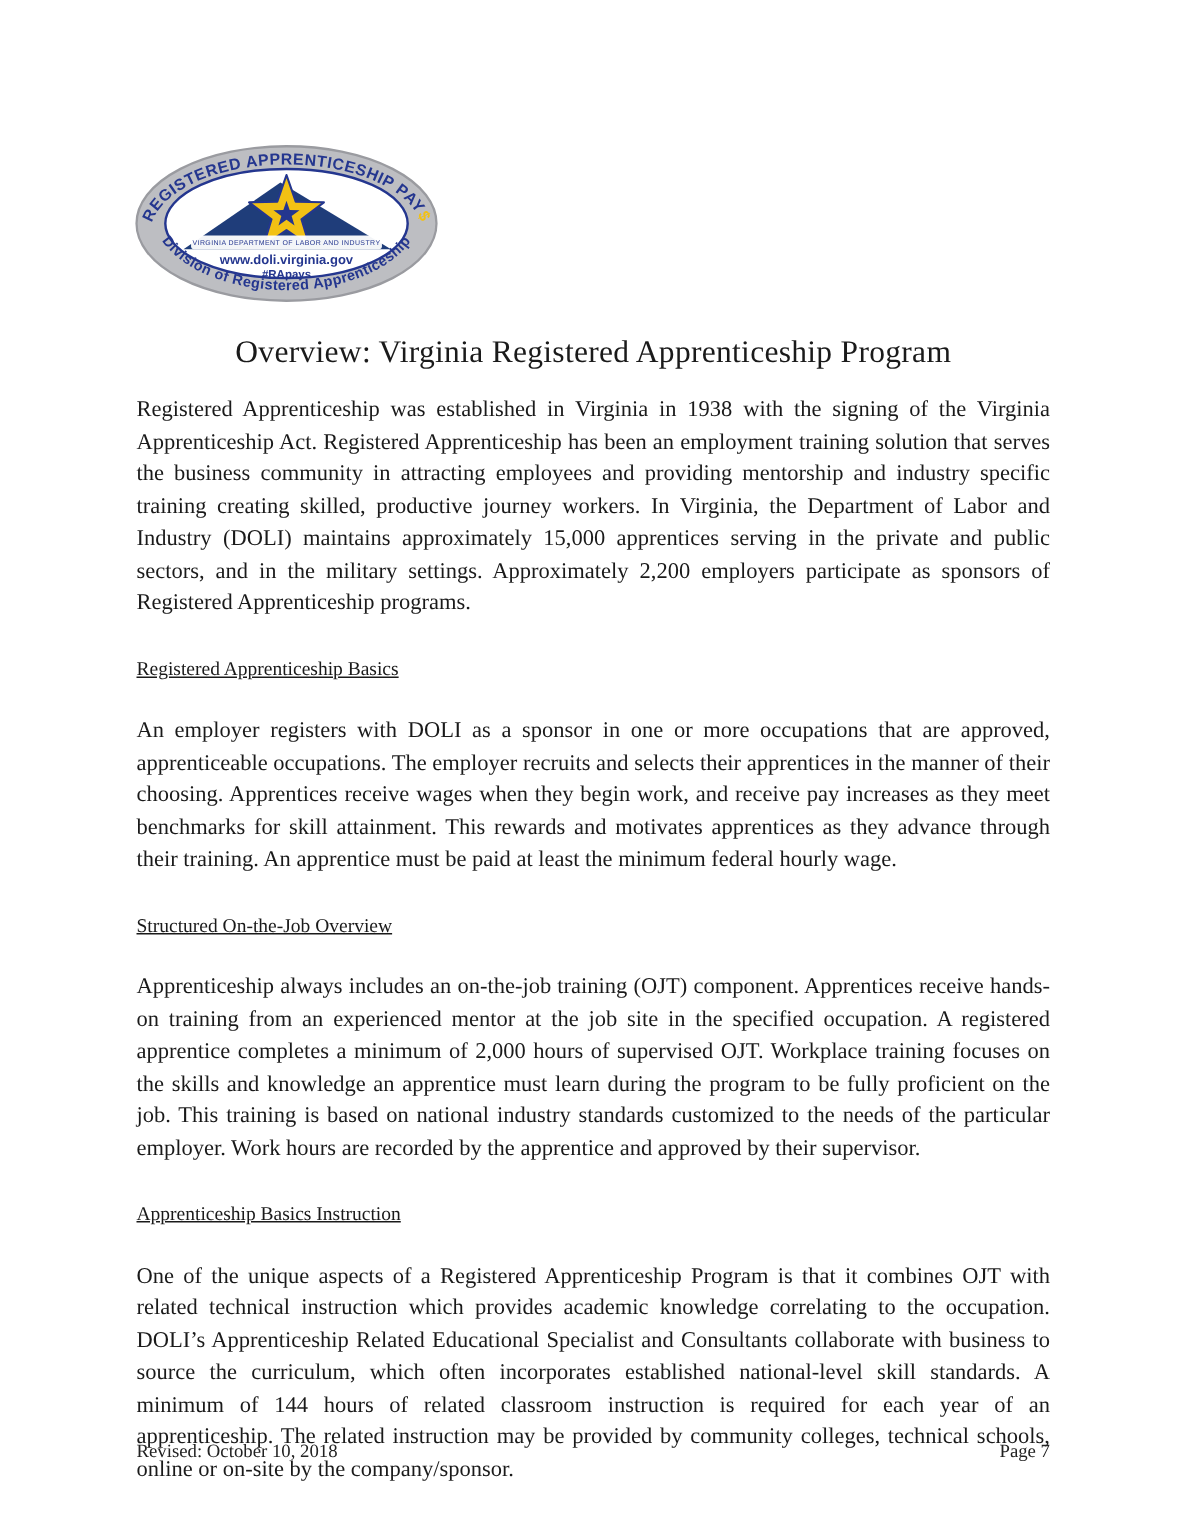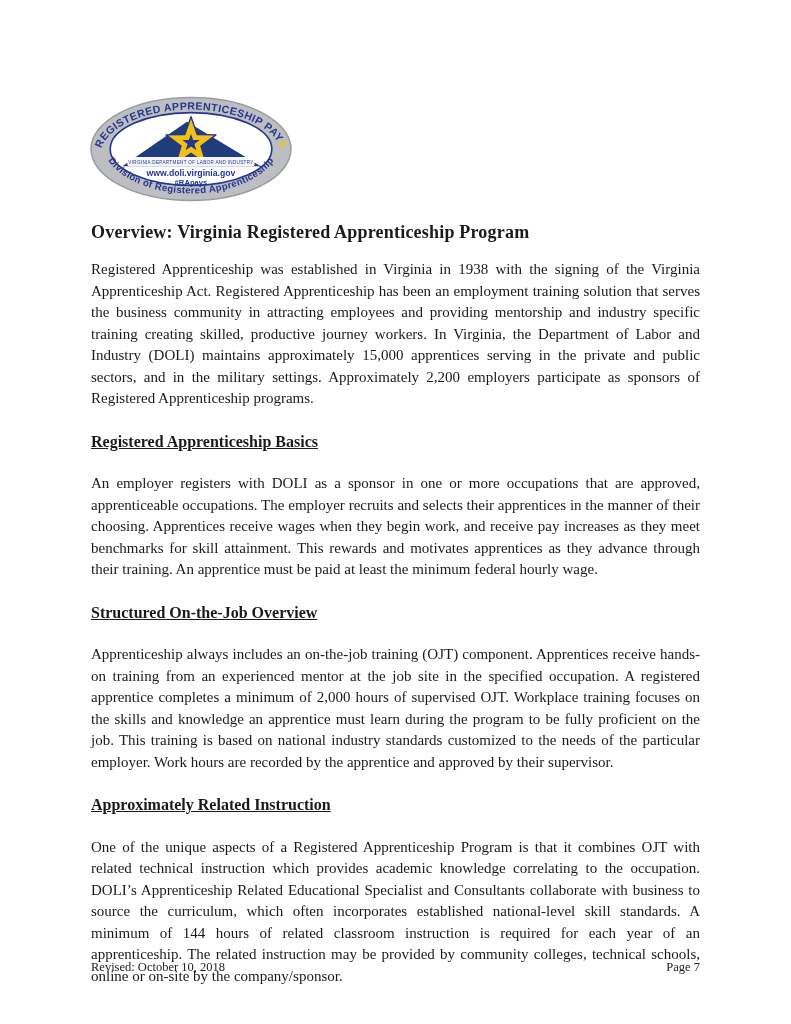--- a/index.html
+++ b/index.html
@@ -19,38 +19,38 @@
     left: 89px; top: 95px;
     width: 204px; height: 108px;
   }
 
   .content {
     position: absolute;
     left: 91px; right: 91px; top: 222px;
   }
 
   .doc-title {
-    font-size: 18px;
-    font-weight: bold;
-    text-align: left;
+    font-size: 21px;
+    font-weight: normal;
+    text-align: center;
     margin: 0 0 16px 0;
     letter-spacing: 0.2px;
   }
 
   .body-text {
     font-size: 15px;
     line-height: 21.5px;
     text-align: justify;
     margin: 0 0 21px 0;
   }
 
   .section-heading {
-    font-size: 16px;
+    font-size: 13px;
     line-height: 21.5px;
-    font-weight: bold;
+    font-weight: normal;
     text-decoration: underline;
     margin: 0 0 21px 0;
   }
 
   .footer {
     position: absolute;
     left: 91px; right: 91px; top: 960px;
     display: flex;
     justify-content: space-between;
     font-size: 12.5px;
@@ -99,21 +99,21 @@
     <h1 class="doc-title">Overview: Virginia Registered Apprenticeship Program</h1>
 
     <p class="body-text">Registered Apprenticeship was established in Virginia in 1938 with the signing of the Virginia Apprenticeship Act.  Registered Apprenticeship has been an employment training solution that serves the business community in attracting employees and providing mentorship and industry specific training creating skilled, productive journey workers.   In Virginia, the Department of Labor and Industry (DOLI) maintains approximately 15,000 apprentices serving in the private and public sectors, and in the military settings.  Approximately 2,200 employers participate as sponsors of Registered Apprenticeship programs.</p>
 
     <h2 class="section-heading">Registered Apprenticeship Basics</h2>
     <p class="body-text">An employer registers with DOLI as a sponsor in one or more occupations that are approved, apprenticeable occupations.  The employer recruits and selects their apprentices in the manner of their choosing.  Apprentices receive wages when they begin work, and receive pay increases as they meet benchmarks for skill attainment. This rewards and motivates apprentices as they advance through their training. An apprentice must be paid at least the minimum federal hourly wage.</p>
 
     <h2 class="section-heading">Structured On-the-Job Overview</h2>
     <p class="body-text">Apprenticeship always includes an on-the-job training (OJT) component. Apprentices receive hands-on training from an experienced mentor at the job site in the specified occupation. A registered apprentice completes a minimum of 2,000 hours of supervised OJT.  Workplace training focuses on the skills and knowledge an apprentice must learn during the program to be fully proficient on the job. This training is based on national industry standards customized to the needs of the particular employer.  Work hours are recorded by the apprentice and approved by their supervisor.</p>
 
-    <h2 class="section-heading">Approximately Related Instruction</h2>
+    <h2 class="section-heading">Apprenticeship Basics Instruction</h2>
     <p class="body-text">One of the unique aspects of a Registered Apprenticeship Program is that it combines OJT with related technical instruction which provides academic knowledge correlating to the occupation. DOLI’s Apprenticeship Related Educational Specialist and Consultants collaborate with business to source the curriculum, which often incorporates established national-level skill standards. A minimum of 144 hours of related classroom instruction is required for each year of an apprenticeship. The related instruction may be provided by community colleges, technical schools, online or on-site by the company/sponsor.</p>
   </div>
 
   <div class="footer">
     <span>Revised: October 10, 2018</span>
     <span>Page 7</span>
   </div>
 
 </div>
 

